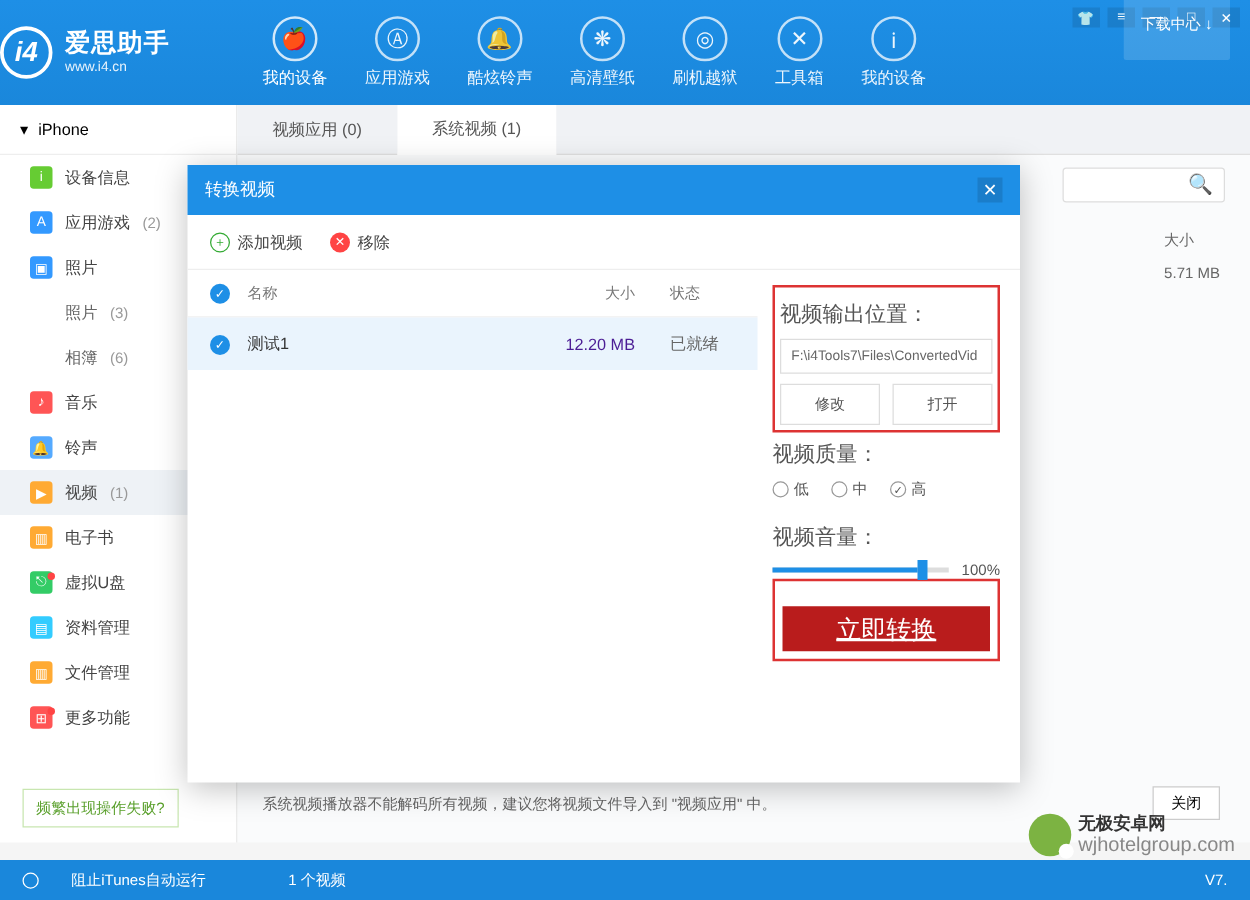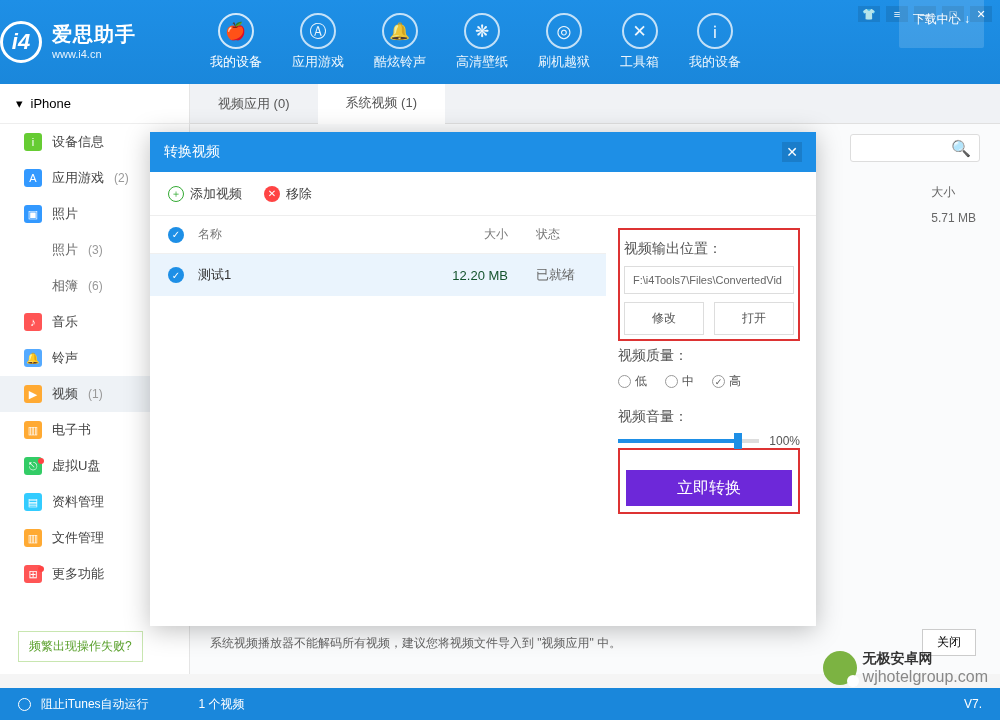--- a/index.html
+++ b/index.html
@@ -44,40 +44,40 @@
 .dlg-body{display:flex;height:410px;}
 .dlg-left{flex:1;}
 .tbl-hdr{display:flex;align-items:center;padding:10px 18px;font-size:12px;color:#777;border-bottom:1px solid #f0f0f0;}
 .tbl-hdr .c1{width:30px;}
 .tbl-hdr .c2{flex:1;}
 .tbl-hdr .c3{width:90px;text-align:right;}
 .tbl-hdr .c4{width:80px;padding-left:28px;}
 .row{display:flex;align-items:center;padding:12px 18px;font-size:13px;background:#eaf4fd;}
 .row .c1{width:30px;}
 .row .c2{flex:1;color:#333;}
-.row .c3{width:90px;text-align:right;color:#14532d;}
+.row .c3{width:90px;text-align:right;color:#4c1d95;}
 .row .c4{width:80px;padding-left:28px;color:#666;}
 .chk{width:16px;height:16px;border-radius:50%;background:#1e8fe6;color:#fff;display:inline-flex;align-items:center;justify-content:center;font-size:10px;}
 .dlg-right{width:210px;padding:12px 16px 12px 12px;font-size:12px;color:#555;}
-.sec-lbl{margin:6px 0 8px;font-size:14px;}
+.sec-lbl{margin:6px 0 8px;font-size:17px;}
 .path-box{border:1px solid #ddd;padding:7px 8px;font-size:11px;color:#666;white-space:nowrap;overflow:hidden;}
 .btn-row{display:flex;gap:10px;margin-top:8px;}
 .sm-btn{flex:1;border:1px solid #ddd;background:#fff;padding:7px 0;text-align:center;cursor:pointer;font-size:12px;}
 .radio-row{display:flex;gap:18px;margin-top:4px;}
 .radio{display:flex;align-items:center;gap:4px;cursor:pointer;}
 .rdo{width:13px;height:13px;border:1px solid #999;border-radius:50%;display:inline-flex;align-items:center;justify-content:center;}
 .rdo.on::after{content:"✓";font-size:9px;color:#555;}
 .slider-wrap{display:flex;align-items:center;gap:10px;margin-top:6px;}
 .slider{flex:1;height:4px;background:#ddd;position:relative;}
 .slider-fill{position:absolute;height:4px;background:#1e8fe6;left:0;width:82%;}
 .slider-thumb{position:absolute;width:8px;height:16px;background:#1e8fe6;top:-6px;left:82%;}
-.convert-btn{width:100%;height:36px;background:#6d28d9;color:#fff;border:none;font-size:16px;margin-top:14px;cursor:pointer;}
+.convert-btn{width:100%;height:36px;background:#b91c1c;color:#fff;border:none;font-size:20px;margin-top:14px;cursor:pointer;text-decoration:underline;}
 .redbox{border:2px solid #d33;padding:4px;margin-bottom:6px;}
 .footer{position:absolute;bottom:0;left:0;right:0;height:32px;background:#1a87db;color:#fff;display:flex;align-items:center;padding:0 18px;font-size:12px;justify-content:space-between;}
-.footer-left{display:flex;align-items:center;gap:10px;}
+.footer-left{display:flex;align-items:center;gap:26px;}
 .circ{width:13px;height:13px;border:1.5px solid #fff;border-radius:50%;}
 .watermark{position:absolute;right:12px;bottom:34px;display:flex;align-items:center;gap:6px;z-index:50;}
 .wm-ico{width:34px;height:34px;background:#7cb342;border-radius:50%;position:relative;}
 .wm-ico::after{content:"";position:absolute;width:12px;height:12px;background:#fff;border-radius:50%;right:-2px;bottom:-2px;}
 .wm-txt .l1{font-size:14px;font-weight:bold;color:#333;}
 .wm-txt .l2{font-size:16px;color:#888;}
 </style>
 </head>
 <body>
 

